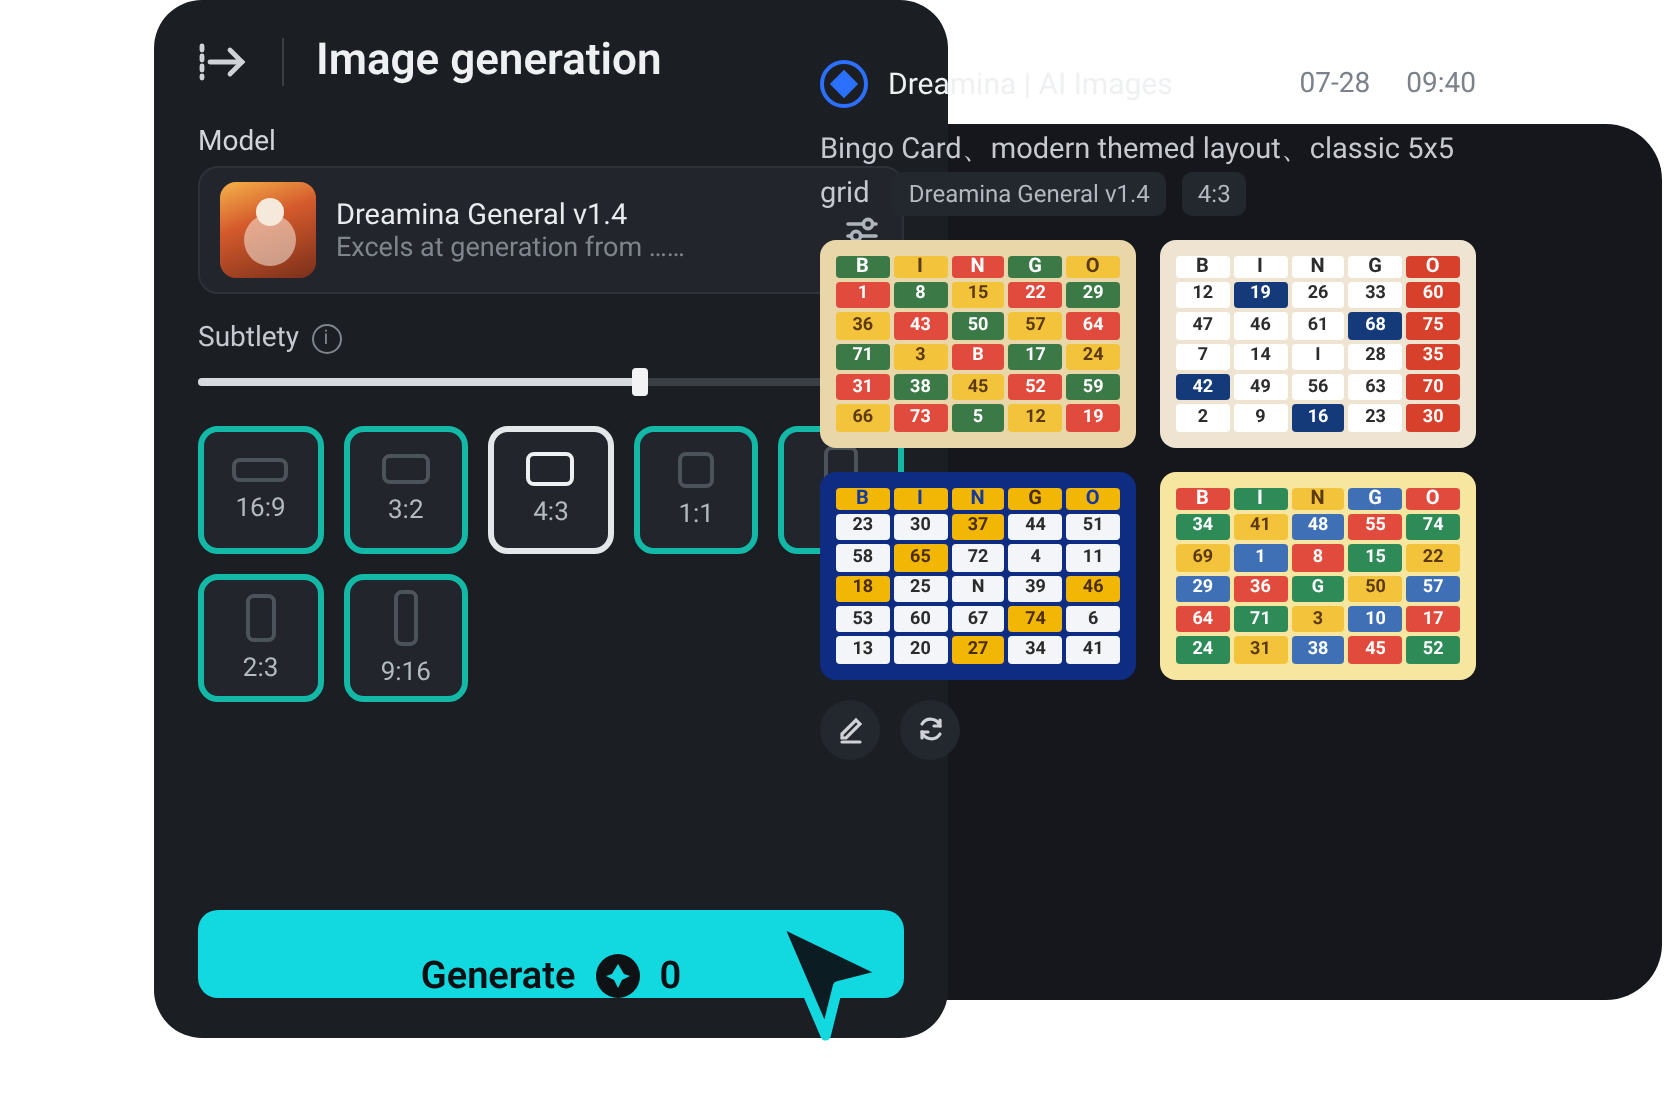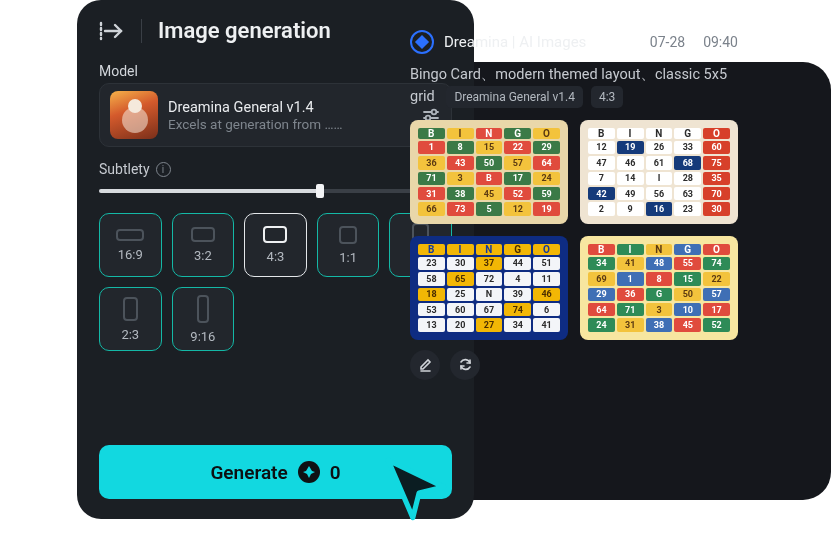--- a/index.html
+++ b/index.html
@@ -123,21 +123,21 @@
   .chevron { color:#cfd3d8; }
 
   .ratio-grid {
     display:grid;
     grid-template-columns: repeat(5, 1fr);
     gap:10px;
     margin-bottom: 18px;
   }
   .ratio-tile {
     background:#22262c;
-    border:1px solid #14b8a6;
+    border:3px solid #14b8a6;
     border-radius:10px;
     height:64px;
     display:flex; flex-direction:column;
     align-items:center; justify-content:center;
     gap:6px;
     font-size:13px; color:#b3b9c0;
     cursor:pointer;
   }
   .ratio-tile.selected {
     border-color:#e4e7ea;
@@ -150,25 +150,25 @@
   .ico-16x9 { width:28px; height:12px; }
   .ico-3x2  { width:24px; height:15px; }
   .ico-4x3  { width:24px; height:17px; }
   .ico-1x1  { width:18px; height:18px; }
   .ico-3x4  { width:17px; height:24px; }
   .ico-2x3  { width:15px; height:24px; }
   .ico-9x16 { width:12px; height:28px; }
 
   .generate-btn {
     position:absolute; left:22px; right:22px; bottom:20px;
-    height:54px;
+    height:44px;
     background:#12d8e0;
     color:#0d1012;
     border-radius:10px;
-    display:flex; align-items:center; justify-content:center;
+    display:flex; align-items:flex-end; justify-content:center;
     gap:10px;
     font-size:19px; font-weight:600;
     cursor:pointer;
   }
   .credit-badge {
     width:22px; height:22px; border-radius:50%;
     background:#0f1214;
     display:inline-flex; align-items:center; justify-content:center;
   }
 

